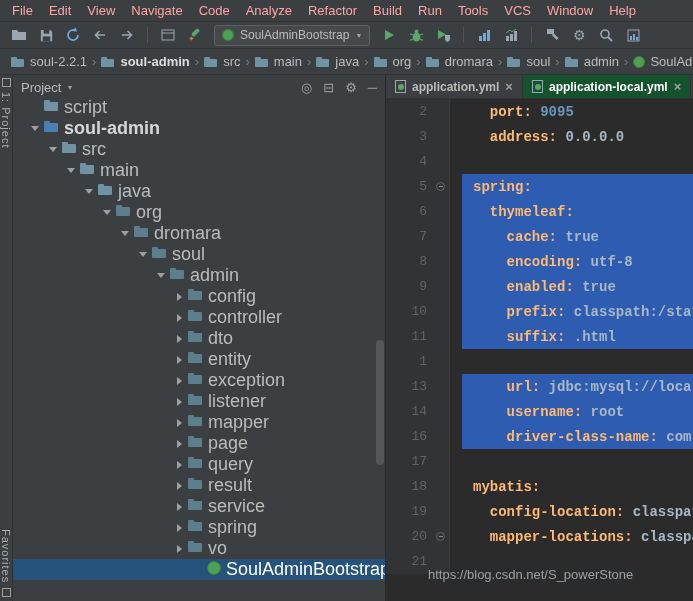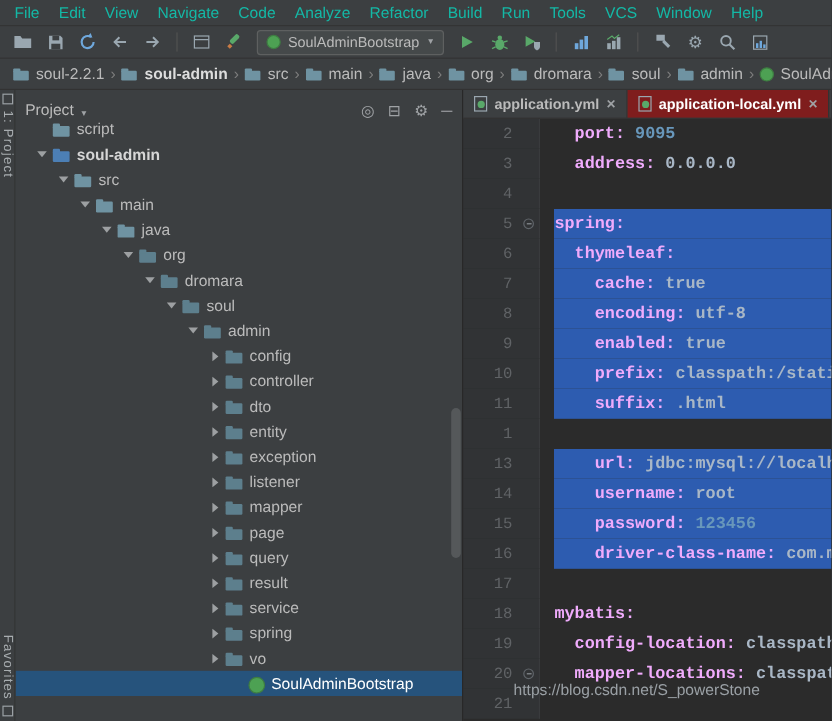--- a/index.html
+++ b/index.html
@@ -3,21 +3,21 @@
 <meta charset="utf-8">
 <style>
   * { box-sizing: border-box; margin: 0; padding: 0; }
   html,body { width:693px; height:601px; overflow:hidden; background:#2b2b2b;
               font-family:"Liberation Sans", sans-serif; }
   .ide { width:693px; height:601px; display:flex; flex-direction:column; background:#3c3f41; }
 
   
   .menubar { height:22px; background:#3c3f41; border-bottom:1px solid #323232;
              display:flex; align-items:center; padding-left:4px; flex:0 0 auto; }
-  .menu-item { color:#14b8a6; font-size:13px; padding:2px 8px; cursor:default; }
+  .menu-item { color:#fca5a5; font-size:13px; padding:2px 8px; cursor:default; }
 
   
   .toolbar { height:27px; background:#3c3f41; border-bottom:1px solid #323232;
              display:flex; align-items:center; padding:0 7px; gap:3px; flex:0 0 auto; }
   .tbtn { width:24px; height:22px; display:flex; align-items:center; justify-content:center; }
   .tsep { width:1px; height:16px; background:#525252; margin:0 5px; }
   .run-combo { height:21px; display:flex; align-items:center; gap:6px; background:#45494a;
                border:1px solid #5e6060; border-radius:3px; padding:0 7px; margin:0 4px;
                color:#bbbbbb; font-size:12px; }
   .soul-dot { width:12px; height:12px; border-radius:50%; background:#4da153; border:1px solid #3e7d42; display:inline-block; }
@@ -41,27 +41,27 @@
   .strip { width:13px; flex:0 0 13px; background:#3c3f41; border-right:1px solid #323232;
            display:flex; flex-direction:column; align-items:center; justify-content:space-between;
            padding:3px 0 4px 0; }
   .strip-group { display:flex; flex-direction:column; align-items:center; gap:5px; }
   .strip-label { writing-mode:vertical-rl; font-size:11px; color:#a8adb0; letter-spacing:1px; }
   .strip-icon { width:9px; height:9px; border:1px solid #9aa0a4; }
 
   
   .project-panel { width:373px; flex:0 0 373px; background:#3c3f41; display:flex; flex-direction:column;
                    border-right:1px solid #282828; }
-  .panel-header { height:24px; flex:0 0 24px; display:flex; align-items:flex-end; padding:0 8px; gap:5px; }
+  .panel-header { height:24px; flex:0 0 24px; display:flex; align-items:center; padding:0 8px; gap:5px; }
   .panel-title { color:#bbbbbb; font-size:13px; }
   .panel-icons { margin-left:auto; display:flex; align-items:center; gap:11px; color:#9fa2a5; font-size:13px; }
   .panel-icons span { line-height:1; }
 
   .tree { flex:1; overflow:hidden; position:relative; }
-  .trow { height:21px; display:flex; align-items:center; font-size:13px; color:#bbbbbb; white-space:nowrap; }
+  .trow { height:21px; display:flex; font-size:18px; color:#bbbbbb; white-space:nowrap; }
   .trow.first { margin-top:-2px; }
   .trow.selected { background:#26537c; color:#ffffff; }
   .trow.bold .tlabel { font-weight:bold; color:#d6d6d6; }
   .trow.selected .tlabel { color:#ffffff; }
   .chev { width:16px; flex:0 0 16px; display:flex; align-items:center; justify-content:center; }
   .chev.down::before { content:""; border-left:4px solid transparent; border-right:4px solid transparent; border-top:5px solid #9da0a2; }
   .chev.right::before { content:""; border-top:4px solid transparent; border-bottom:4px solid transparent; border-left:5px solid #9da0a2; }
   .ticon { width:17px; flex:0 0 17px; height:16px; position:relative; margin-right:4px; }
   .ticon.folder::before  { content:""; position:absolute; left:1px; top:5px; width:14px; height:9px; background:#6f93a2; border-radius:1px; }
   .ticon.folder::after   { content:""; position:absolute; left:1px; top:3px; width:6px; height:3px; background:#6f93a2; border-radius:1px 1px 0 0; }
@@ -71,38 +71,38 @@
   .ticon.package::after  { content:""; position:absolute; left:1px; top:3px; width:6px; height:3px; background:#5d7f8d; border-radius:1px 1px 0 0; }
   .ticon.class::before   { content:""; position:absolute; left:2px; top:2px; width:12px; height:12px; border-radius:50%;
                            background:#4da153; border:1px solid #3e7d42; }
   .tree-scrollbar { position:absolute; right:1px; top:241px; width:8px; height:125px; background:#55585a; border-radius:4px; }
 
   
   .editor { flex:1; min-width:0; display:flex; flex-direction:column; background:#2b2b2b; }
   .tabbar { height:24px; flex:0 0 24px; background:#3c3f41; border-bottom:1px solid #323232; display:flex; align-items:stretch;font-weight:bold; }
   .tab { display:flex; align-items:center; gap:6px; padding:0 9px; font-size:12px; color:#bbbbbb;
          border-right:1px solid #323232; white-space:nowrap; }
-  .tab.active { background:#7f1d1d; color:#ffffff; }
+  .tab.active { background:#14532d; color:#ffffff; }
   .tab-close { color:#9fa2a5; font-size:13px; line-height:1; }
   .file-icon { width:11px; height:13px; border:1px solid #9aa7b0; position:relative; flex:0 0 11px; }
   .file-icon::after { content:""; position:absolute; left:2px; top:3px; width:6px; height:6px; border-radius:50%; background:#59a869; }
 
   .editor-body { flex:1; min-height:0; position:relative; overflow:hidden; }
   .eline { height:25px; display:flex; }
   .gcell { width:64px; flex:0 0 64px; background:#313335; border-right:1px solid #393b3d; position:relative;
            display:flex; align-items:center; justify-content:flex-end; padding-right:22px;
            color:#606366; font:13px "Liberation Mono", monospace; }
   .fold { position:absolute; right:4px; top:50%; margin-top:-5px; width:9px; height:9px;
           border:1px solid #5f6469; border-radius:50%; }
   .fold::before { content:""; position:absolute; left:2px; top:3px; width:4px; height:1px; background:#8a8f94; }
   .ccell { flex:1; min-width:0; display:flex; align-items:center; padding-left:12px;
            font:bold 14px "Liberation Mono", monospace; white-space:pre; overflow:hidden;
            background-clip:content-box; }
   .ccell.sel { background-color:#2d5cb0; }
-  .k { color:#f0abfc; }
+  .k { color:#fdba74;margin-left:11px; }
   .v { color:#a9b7c6; margin-left:1ch; }
   .v.num { color:#6897bb; }
   .watermark { position:absolute; left:42px; bottom:19px; color:#9aa0a5; font-size:13px;
                font-family:"Liberation Sans", sans-serif; pointer-events:none; }
 </style>
 </head>
 <body>
 
 <div class="ide">
 
@@ -514,26 +514,20 @@
             <span class="ccell sel"><span class="k">    url:</span><span class="v">jdbc:mysql://localho</span></span>
           </div>
         <div class="eline">
             <span class="gcell">
               <span>14</span>
             </span>
             <span class="ccell sel"><span class="k">    username:</span><span class="v">root</span></span>
           </div>
         <div class="eline">
             <span class="gcell">
-              <span>15</span>
-            </span>
-            <span class="ccell sel"><span class="k">    password:</span><span class="v num">123456</span></span>
-          </div>
-        <div class="eline">
-            <span class="gcell">
               <span>16</span>
             </span>
             <span class="ccell sel"><span class="k">    driver-class-name:</span><span class="v">com.mysql</span></span>
           </div>
         <div class="eline">
             <span class="gcell">
               <span>17</span>
             </span>
             <span class="ccell"></span>
           </div>

